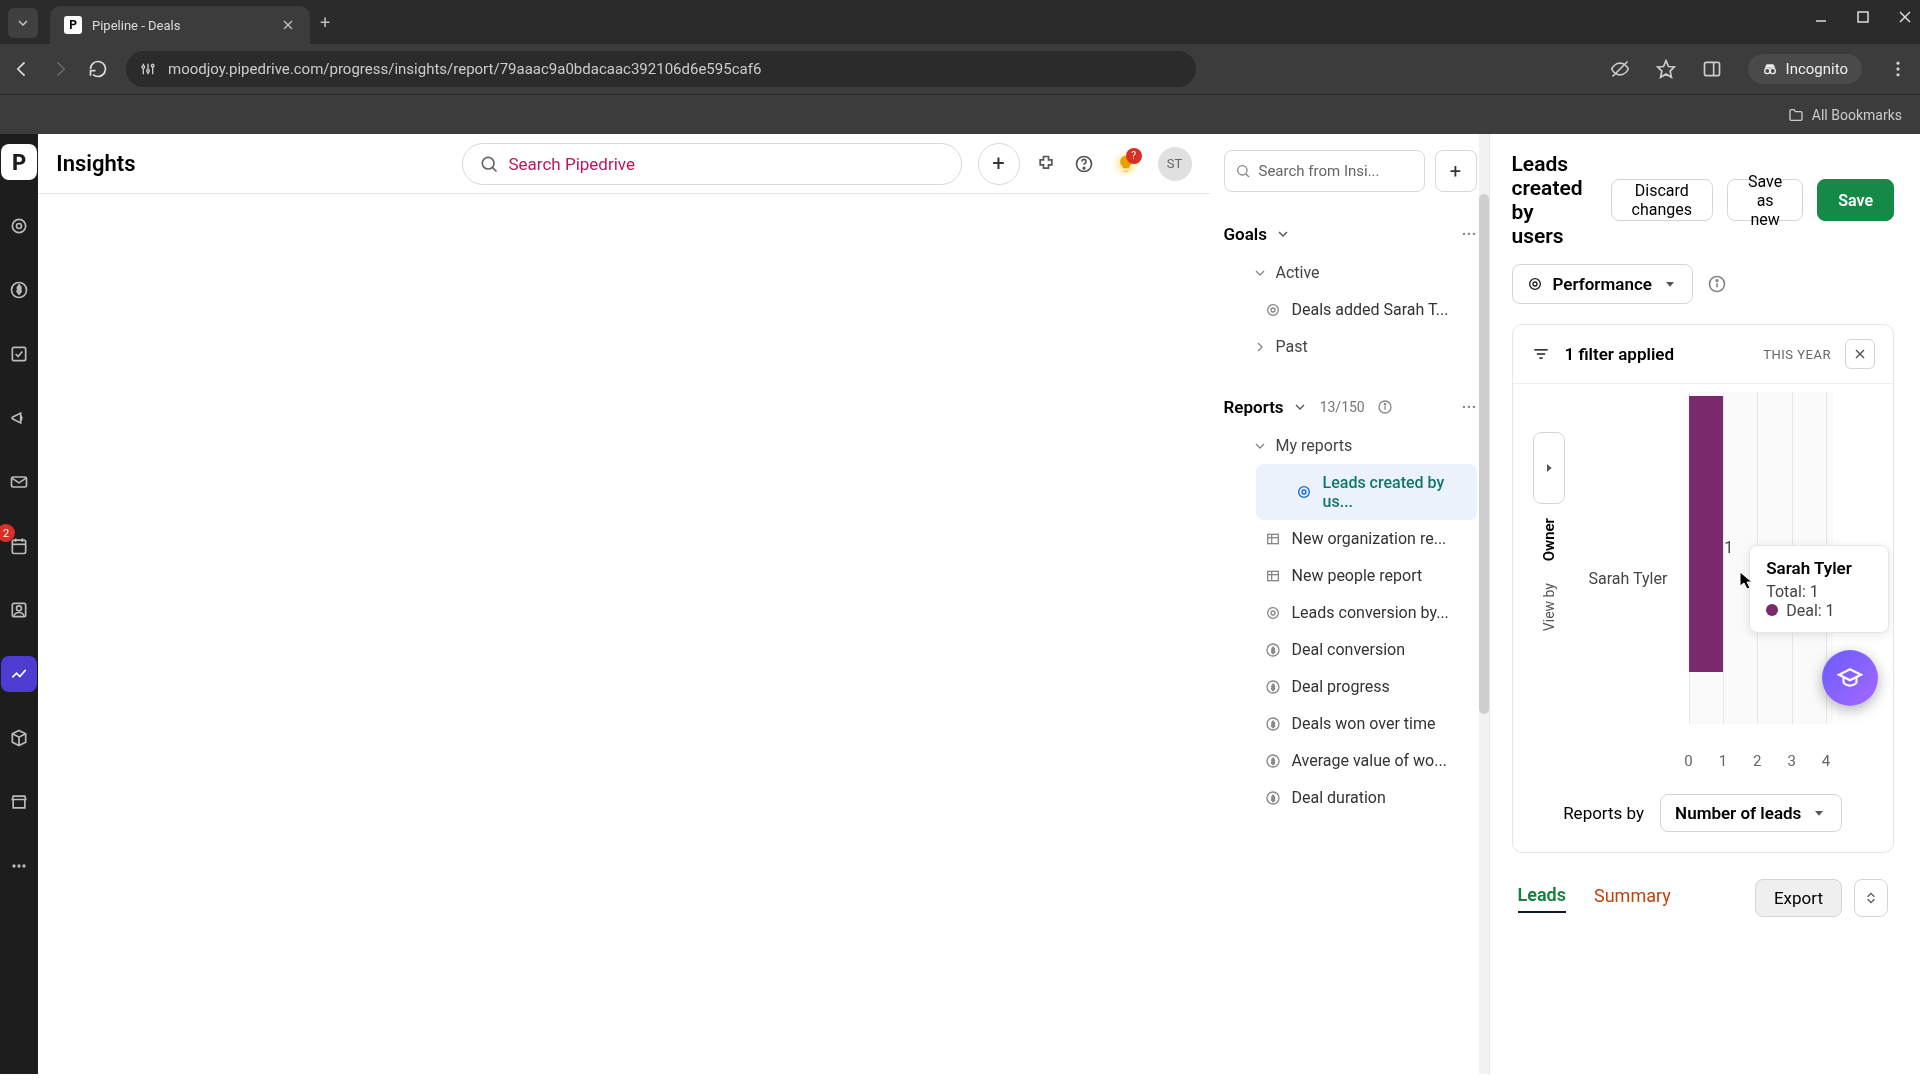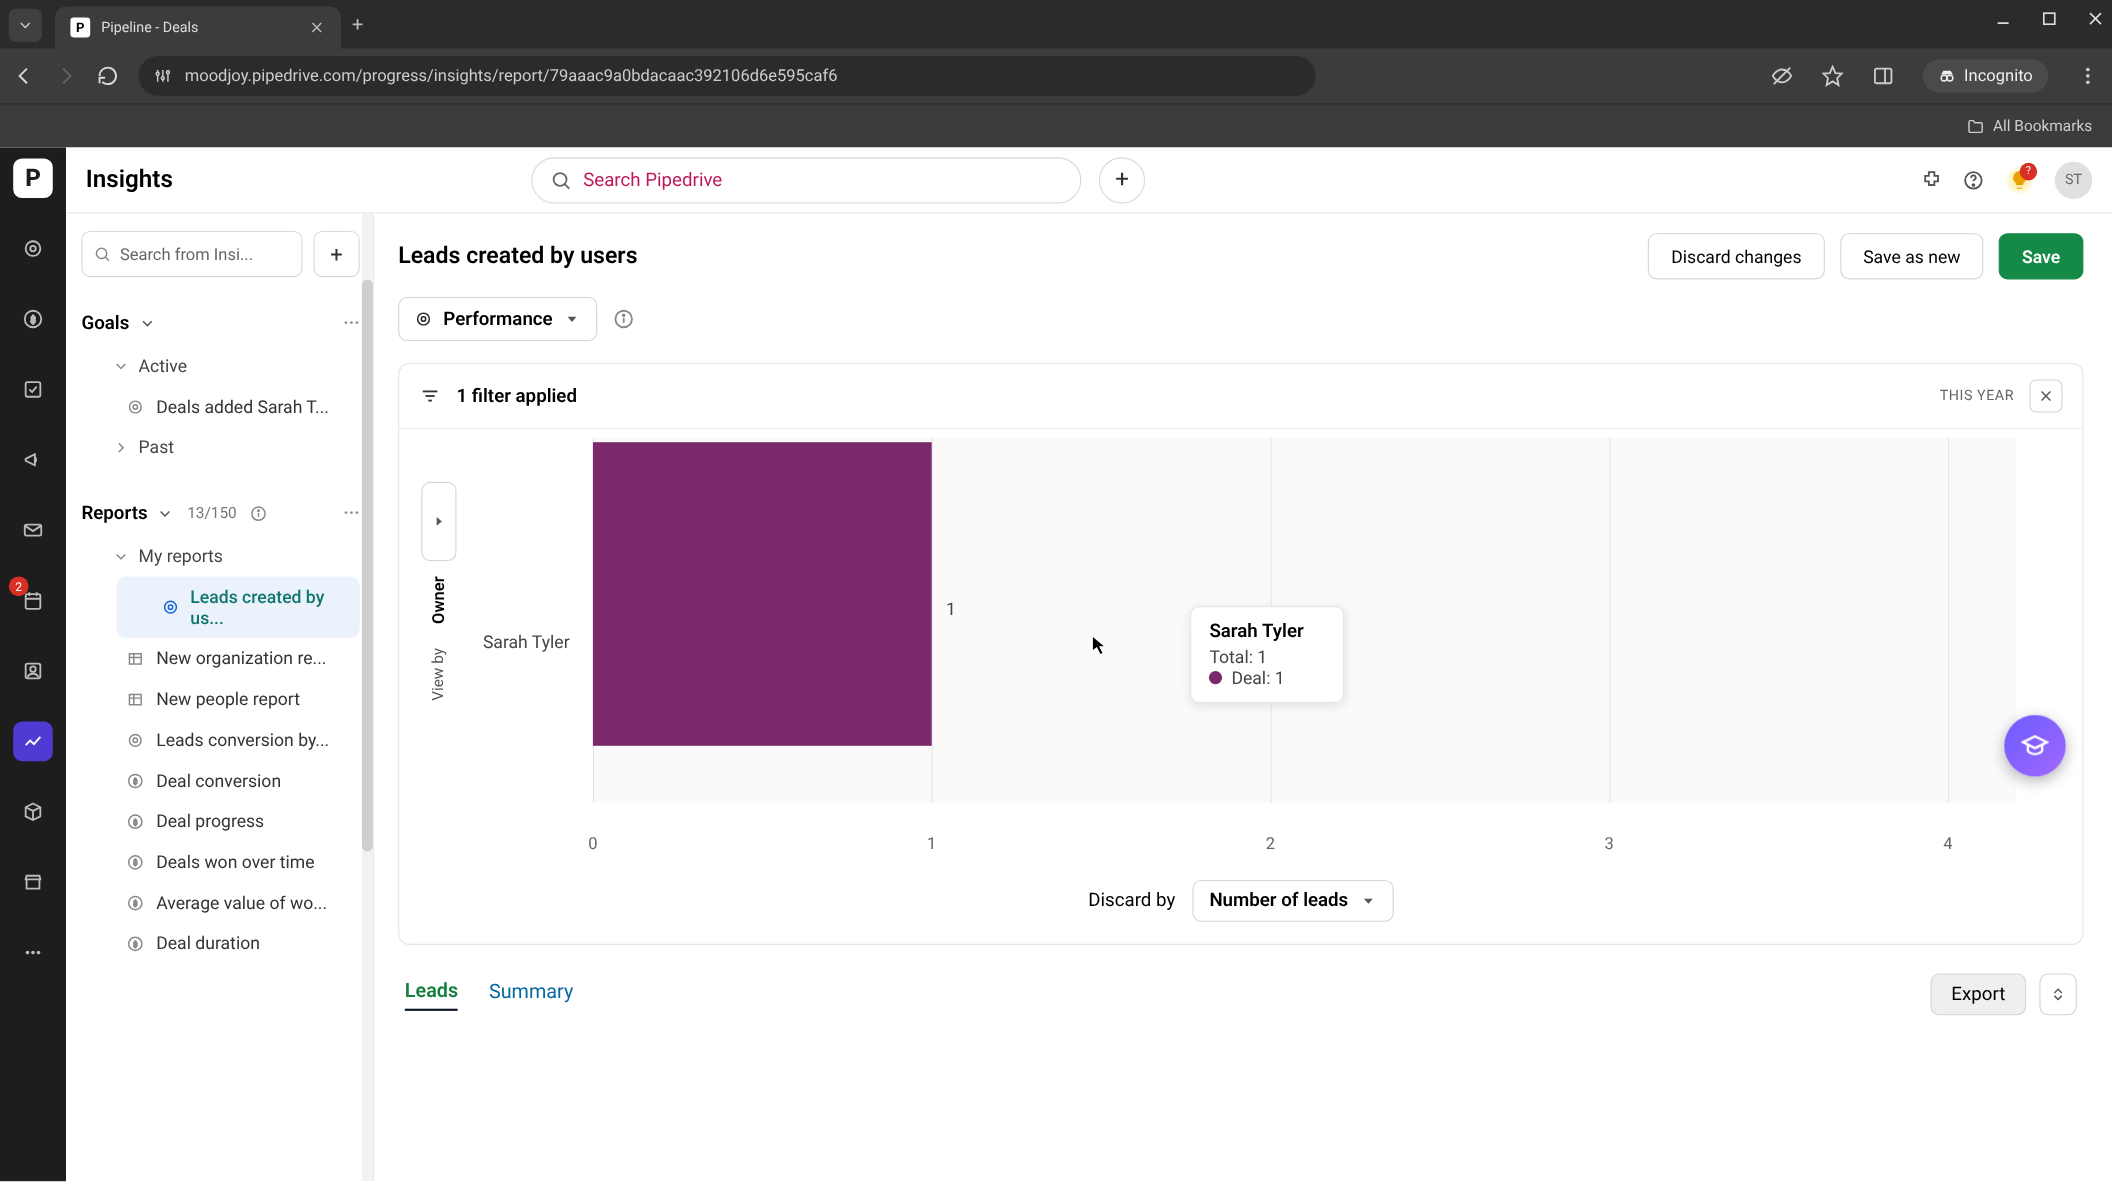--- a/index.html
+++ b/index.html
@@ -26,21 +26,21 @@
     .app { display: flex; width: 1920px; height: 940px; background: #fff; }
 
     
     .rail { width: 60px; background: #1d1d1d; display: flex; flex-direction: column; align-items: center; padding-top: 10px; gap: 28px; position: relative;}
     .rail-icon { width: 36px; height: 36px; display: flex; align-items: center; justify-content: center; color: #bbb; border-radius: 8px; position:relative;}
     .rail-icon.logo { background: #fff; color: #1d1d1d; font-weight: 800; border-radius: 8px; width:36px; height:36px;font-size:22px;}
     .rail-icon.active { background: #4e3bd1; color: #fff; }
     .rail-badge { position: absolute; left: -4px; top: -4px; background: #d93025; color: #fff; font-size: 11px; border-radius: 50%; width: 18px; height: 18px; display:flex;align-items:center;justify-content:center;}
 
     
-    .content { flex: 1; display: flex; flex-direction: column; }
+    .content { flex: 1; display: flex; flex-direction: row; }
 
     
     .topbar { height: 60px; display: flex; align-items: center; padding: 0 18px; border-bottom: 1px solid #e6e6e6; gap: 16px; }
     .topbar-title { font-size: 22px; font-weight: 600; }
     .search-pipedrive { width: 500px; height: 42px; border: 1px solid #d8d8d8; border-radius: 22px; display: flex; align-items: center; padding: 0 16px; gap: 10px; color: #be185d; font-size: 17px; margin-left: 310px;}
     .topbar-plus { width: 42px; height: 42px; border: 1px solid #d8d8d8; border-radius: 50%; display: flex; align-items: center; justify-content: center; font-size: 22px; color: #333; }
     .topbar-right { margin-left: auto; display: flex; gap: 18px; align-items: center; }
     .topbar-rico { color: #444; position:relative; }
     .lamp { background: radial-gradient(circle,#ffe27a 0%, #fff 70%); border-radius:50%; padding:4px; }
     .lamp .dot{position:absolute;top:-2px;right:-2px;width:16px;height:16px;background:#d93025;color:#fff;border-radius:50%;font-size:10px;display:flex;align-items:center;justify-content:center;}
@@ -104,21 +104,21 @@
     .tooltip-box .tt-title{font-weight:600;font-size:17px;margin-bottom:4px;}
     .tooltip-box .tt-row{font-size:16px;color:#444;display:flex;align-items:center;gap:8px;}
     .tooltip-box .swatch{width:12px;height:12px;border-radius:50%;background:#7a2a6c;}
 
     .cursor { position:absolute; width:16px; height:20px; }
 
     .measure-row { display:flex; justify-content:center; align-items:center; gap:16px; padding: 10px 0 20px; font-size:17px;}
     .measure-sel { border:1px solid #d5d5d5; border-radius:8px; padding:8px 14px; font-weight:600; display:flex;gap:10px;align-items:center;}
 
     .tabs-row { display:flex; align-items:center; margin-top: 26px; gap: 28px; font-size:18px; padding:0 6px;}
-    .tab-item { color:#0369a1; padding-bottom:6px;}
+    .tab-item { color:#c2410c; padding-bottom:6px;}
     .tab-item.active { color:#15803d; font-weight:600; border-bottom:2px solid #0f172a;}
     .tabs-right { margin-left:auto; display:flex; gap:12px; align-items:center;justify-content:flex-end;}
     .export-btn { border:1px solid #d5d5d5; border-radius:8px; padding:8px 18px; font-size:17px;}
     .collapse { border:1px solid #d5d5d5; border-radius:8px; width:34px;height:38px;display:flex;align-items:center;justify-content:center;}
 
     .fab { position: fixed; right: 42px; bottom: 374px; width: 56px; height: 56px; border-radius: 50%; background: linear-gradient(135deg,#6a5cff,#a468ff); display:flex;align-items:center;justify-content:center; box-shadow:0 4px 14px rgba(0,0,0,.3);}
 
     svg { display:block; }
     .ic{width:20px;height:20px;}
     .ic-sm{width:16px;height:16px;}
@@ -596,21 +596,21 @@
                 <span class="xtick" style="left:0%">0</span>
                 <span class="xtick" style="left:23.8%">1</span>
                 <span class="xtick" style="left:47.6%">2</span>
                 <span class="xtick" style="left:71.4%">3</span>
                 <span class="xtick" style="left:95.2%">4</span>
               </div>
             </div>
           </div>
 
           <div class="measure-row">
-            <span>Discard by</span>
+            <span>Reports by</span>
             <div class="measure-sel">
               <span>Number of leads</span>
               <svg class="ic-sm" viewBox="0 0 24 24" fill="#555">
                   <polygon points="6 9 18 9 12 16"></polygon>
                 </svg>
             </div>
           </div>
         </div>
 
         <div class="tabs-row">

